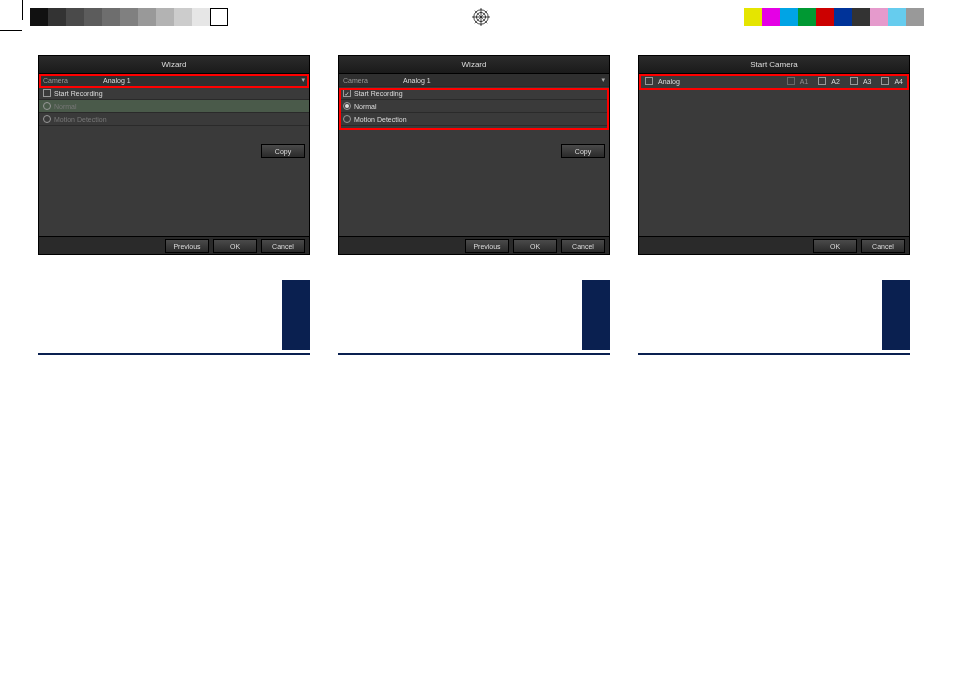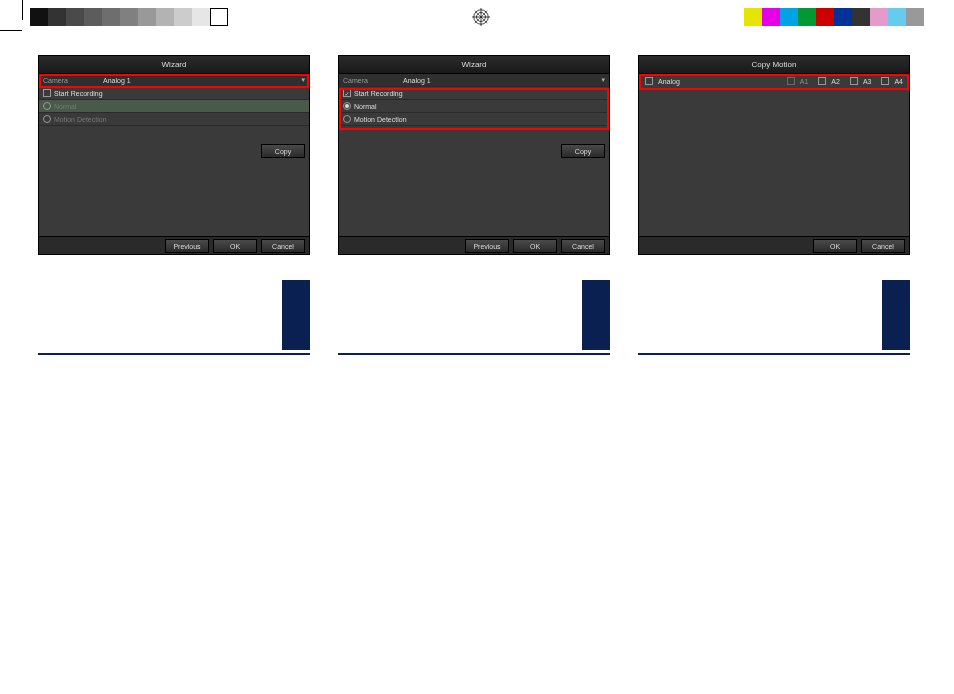--- a/index.html
+++ b/index.html
@@ -252,21 +252,21 @@
       </div>
       <div class="footer-btns">
         <span class="btn-sm">Previous</span>
         <span class="btn-sm">OK</span>
         <span class="btn-sm">Cancel</span>
       </div>
     </div>
   </div>
 
   <div class="panel">
-    <div class="panel-title">Copy Motion</div>
+    <div class="panel-title">Start Camera</div>
     <div class="panel-body">
       <div class="redbox" style="top:0;left:0;right:0;height:16px;"></div>
       <div class="ch-row">
         <div class="ch-item">
           <span class="chk"></span>
           <span>Analog</span>
         </div>
         <div style="flex:1"></div>
         <div class="ch-item" style="opacity:0.5">
           <span class="chk"></span>

